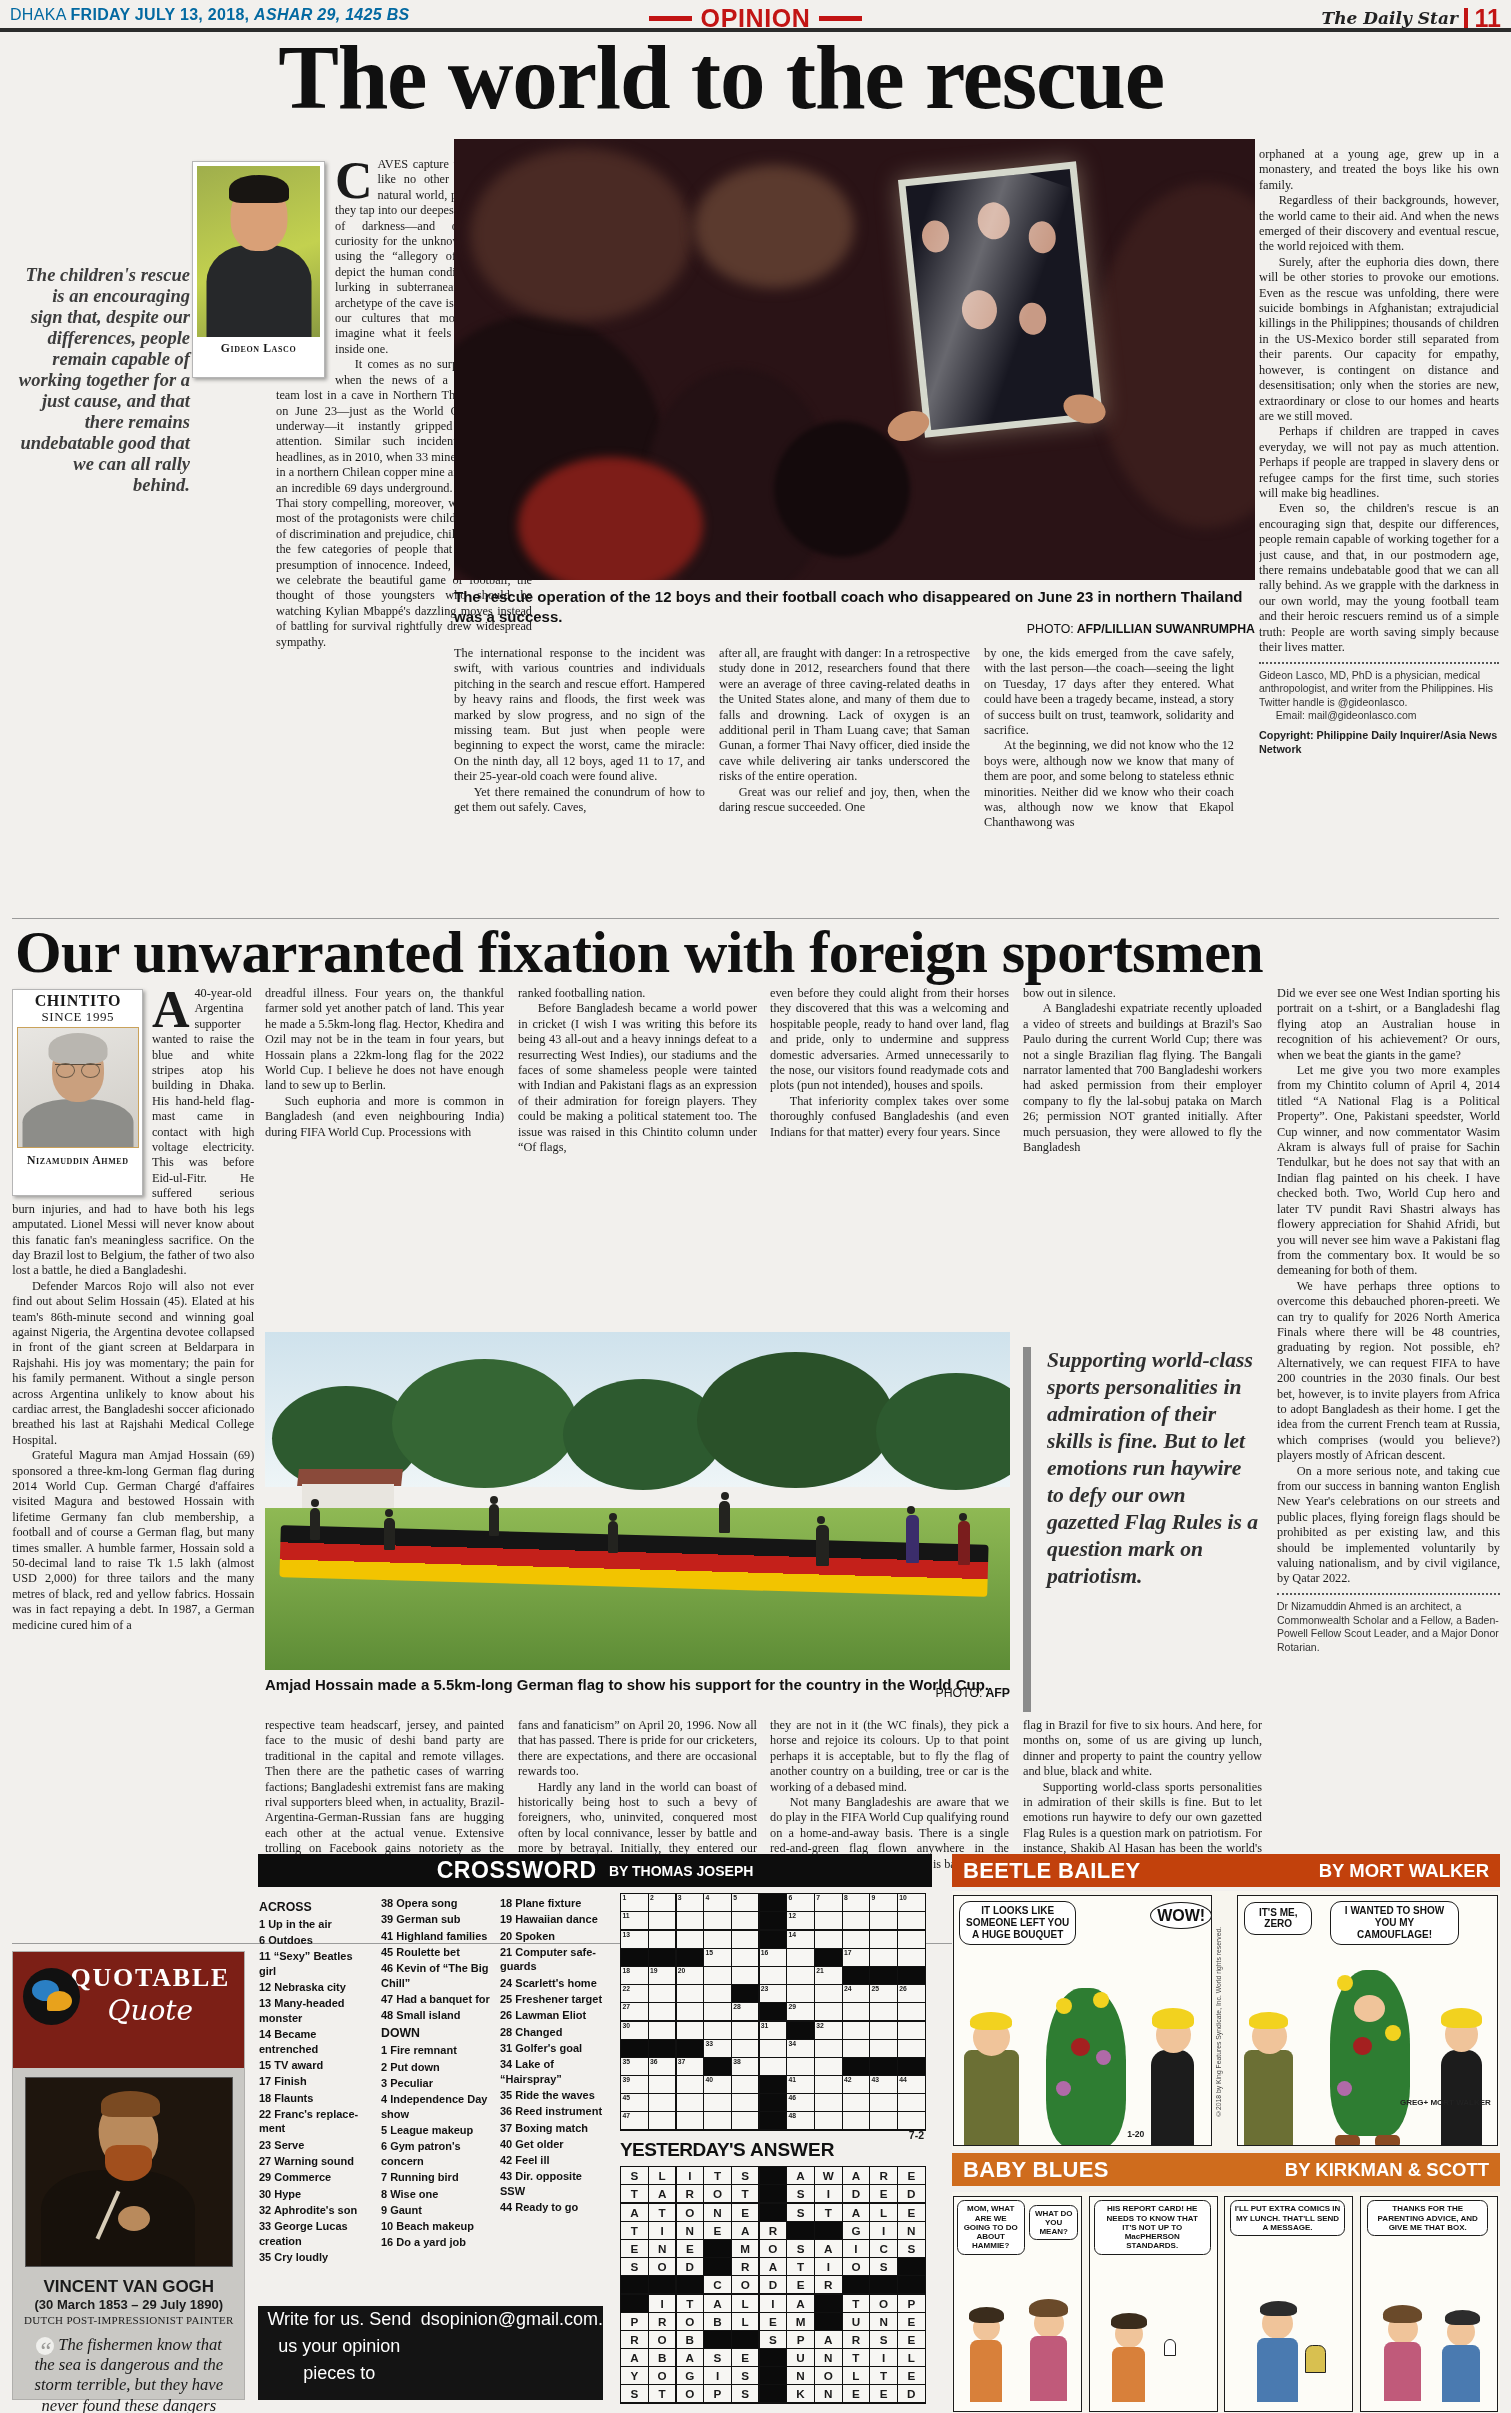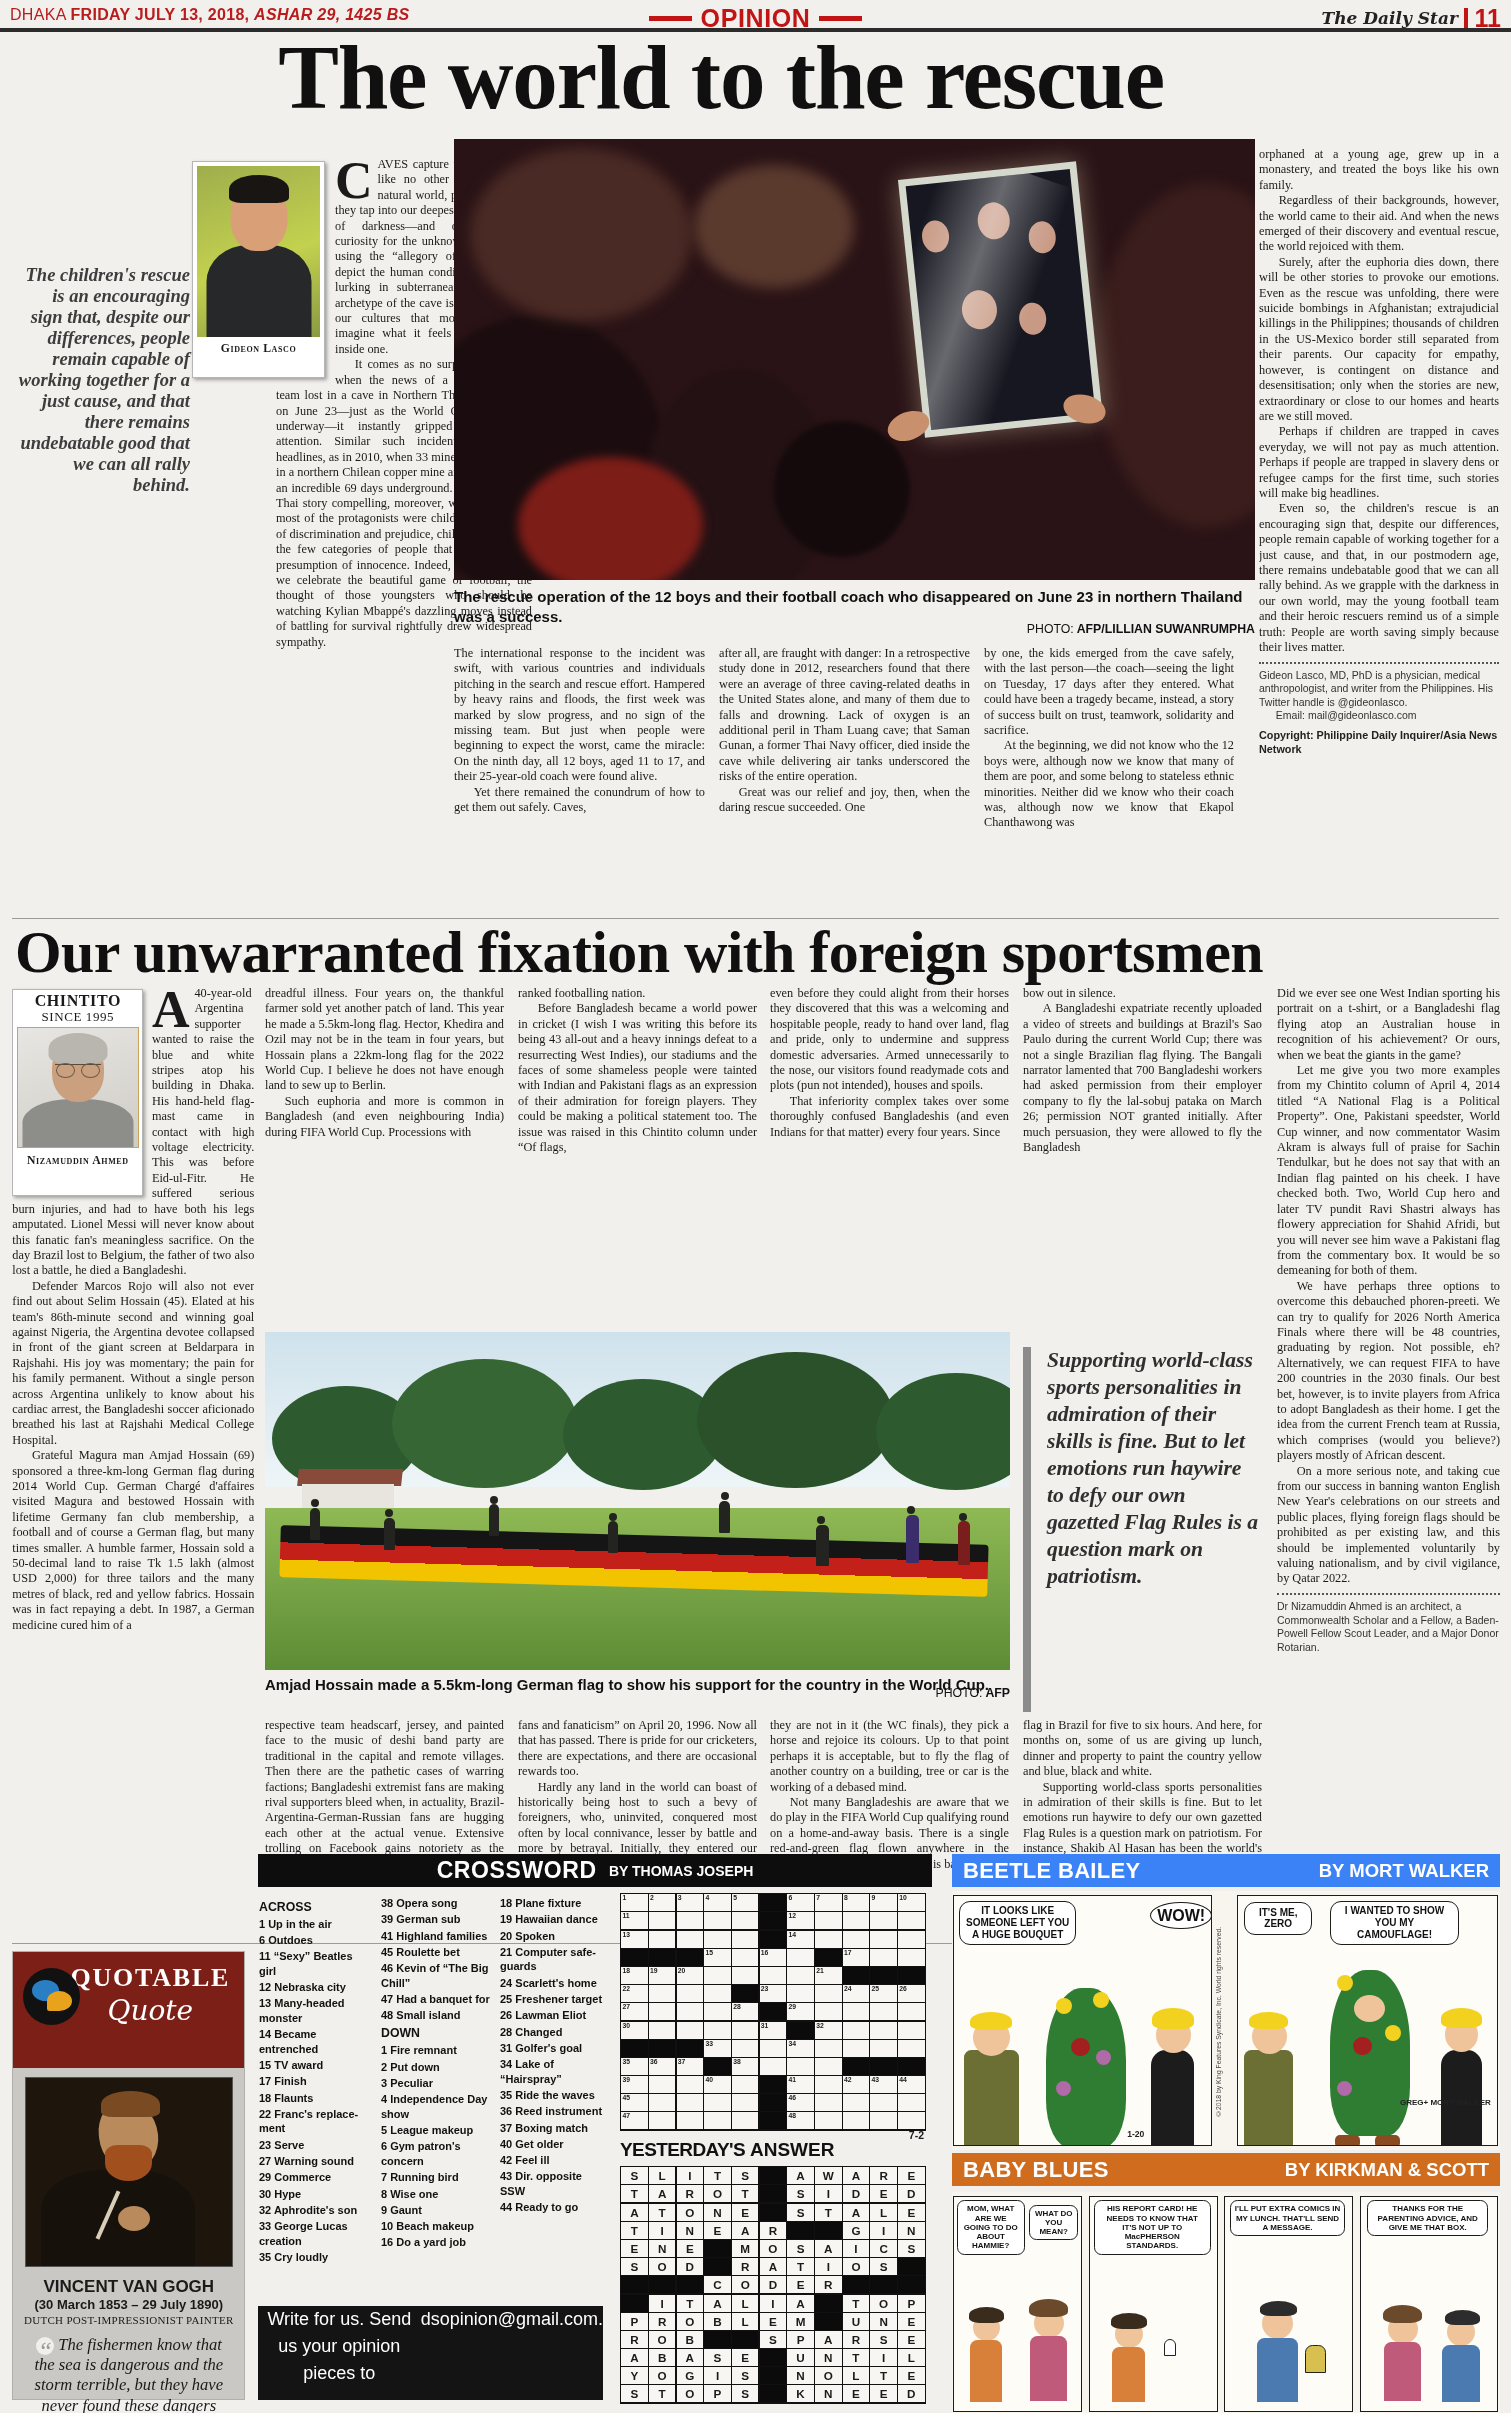--- a/index.html
+++ b/index.html
@@ -4,21 +4,21 @@
 <style>
   html,body{margin:0;padding:0;}
   body{background:#888;}
   #page{position:relative;width:1511px;height:2413px;background:#f2f0ed;overflow:hidden;
         font-family:"Liberation Serif",serif;color:#1a1a1a;}
   [data-name]{box-sizing:border-box;}
 
   
   .topbar{position:absolute;left:0;top:0;width:100%;height:28px;}
   .dateline{position:absolute;left:10px;top:6.2px;font-family:"Liberation Sans",sans-serif;
-            font-size:16px;color:#b91c1c;letter-spacing:0.3px;}
+            font-size:16px;color:#0369a1;letter-spacing:0.3px;}
   .dateline .b{font-weight:bold;}
   .dateline .i{font-weight:bold;font-style:italic;}
   .sectionhead{position:absolute;left:0;right:0;top:3.7px;text-align:center;}
   .sectionhead .dash{display:inline-block;width:43px;height:5px;background:#c21414;vertical-align:middle;margin:0 8.6px;}
   .opinion{display:inline-block;font-family:"Liberation Sans",sans-serif;font-weight:bold;
            font-size:25px;color:#c21414;letter-spacing:0.6px;vertical-align:middle;}
   .masthead{position:absolute;right:10px;top:3.7px;display:flex;align-items:center;gap:6.2px;}
   .brand{font-family:"DejaVu Serif",serif;font-style:italic;font-weight:bold;font-size:17px;color:#222;}
   .redbar{width:4.3px;height:21px;background:#c21414;}
   .pageno{font-family:"Liberation Sans",sans-serif;font-weight:bold;font-size:25px;color:#c21414;}
@@ -162,21 +162,21 @@
   .yans .w2{font-weight:900;margin-left:5px;}
 
   .writebox{position:absolute;left:258px;top:2306px;width:345px;height:94px;background:#141414;color:#fff;
             text-align:center;font-family:"Liberation Sans",sans-serif;font-size:18px;line-height:27px;
             display:flex;flex-direction:row;justify-content:center;}
 
   .comicbar{position:absolute;height:33px;display:flex;align-items:center;justify-content:space-between;
             padding:0 11px;color:#fff;font-family:"Liberation Sans",sans-serif;font-weight:bold;}
   .cb-title{font-size:22px;letter-spacing:0.3px;}
   .cb-by{font-size:18.5px;}
-  .beetlebar{left:952px;top:1854px;width:548px;background:#3b82f6;}
+  .beetlebar{left:952px;top:1854px;width:548px;background:#c2410c;}
   .babybar{left:952px;top:2153px;width:548px;background:#cf6c1d;}
   .strip{position:absolute;background:#f7f5ee;}
   .panel{position:absolute;background:#fdfcf7;border:1.8px solid #1c1c1c;overflow:hidden;}
   .bubble{position:absolute;border:1.2px solid #1c1c1c;border-radius:11px;background:#fff;
           font-family:"Liberation Sans",sans-serif;font-weight:bold;text-align:center;
           padding:3.7px 5px;color:#111;}
   .beetle-strip{left:952px;top:1891px;width:548px;height:259px;}
   .rotnote{position:absolute;left:1215px;top:1911px;width:8.6px;height:222px;
            font-family:"Liberation Sans",sans-serif;font-size:6.8px;color:#444;
            writing-mode:vertical-rl;transform:rotate(180deg);text-align:center;}

